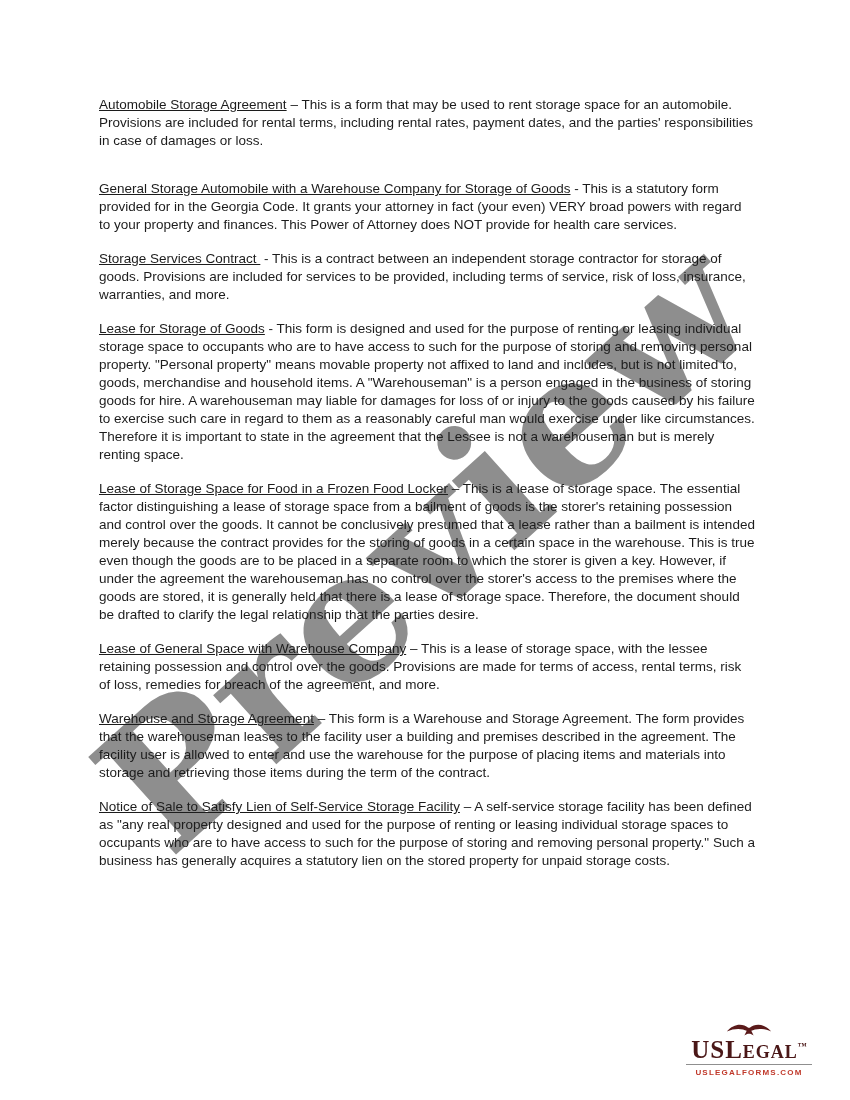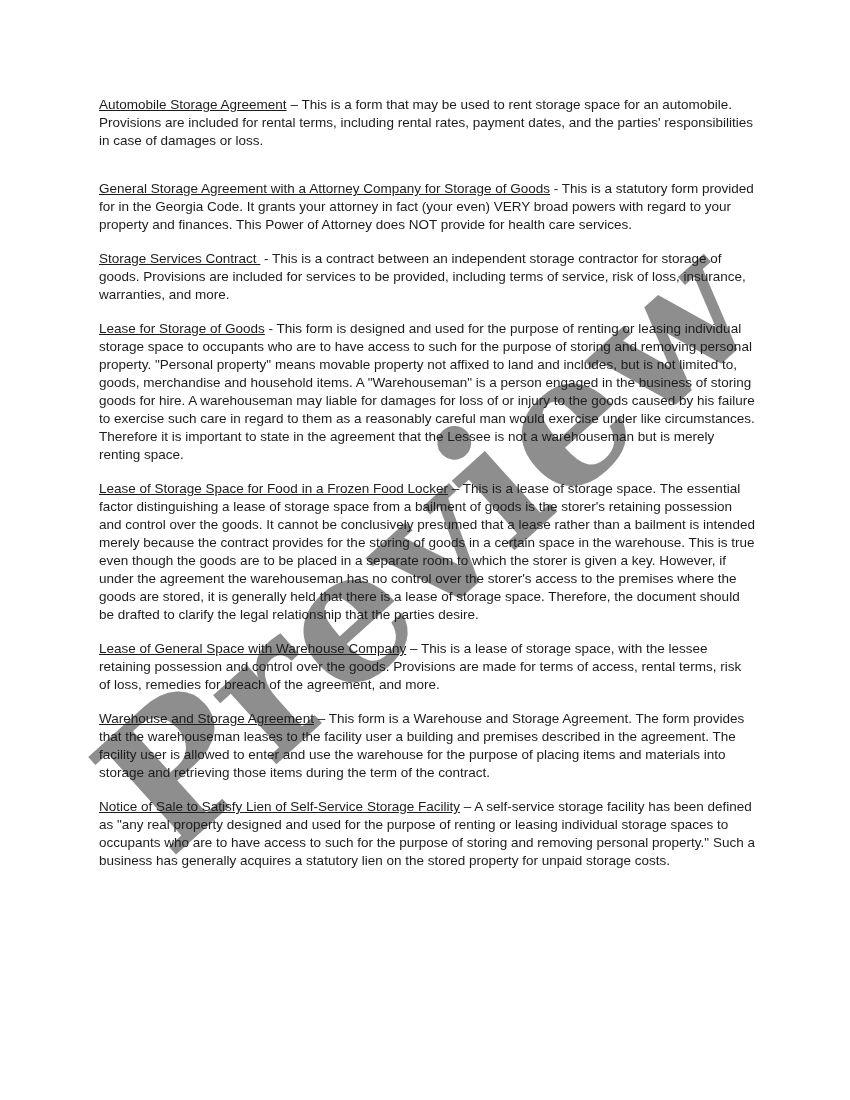--- a/index.html
+++ b/index.html
@@ -98,30 +98,38 @@
 <body>
 
 <div class="page">
 
   <div class="watermark">Preview</div>
 
   <div class="content">
 
     <p class="extra-gap"><span class="sec-title">Automobile Storage Agreement</span><span> – This is a form that may be used to rent storage space for an automobile. Provisions are included for rental terms, including rental rates, payment dates, and the parties' responsibilities in case of damages or loss.</span></p>
 
-    <p><span class="sec-title">General Storage Agreement with a Attorney Company for Storage of Goods</span><span> - This is a statutory form provided for in the Georgia Code. It grants your attorney in fact (your even) VERY broad powers with regard to your property and finances. This Power of Attorney does NOT provide for health care services.</span></p>
+    <p><span class="sec-title">General Storage Automobile with a Warehouse Company for Storage of Goods</span><span> - This is a statutory form provided for in the Georgia Code. It grants your attorney in fact (your even) VERY broad powers with regard to your property and finances. This Power of Attorney does NOT provide for health care services.</span></p>
 
     <p><span class="sec-title">Storage Services Contract&nbsp;</span><span> - This is a contract between an independent storage contractor for storage of goods. Provisions are included for services to be provided, including terms of service, risk of loss, insurance, warranties, and more.</span></p>
 
     <p><span class="sec-title">Lease for Storage of Goods</span><span> - This form is designed and used for the purpose of renting or leasing individual storage space to occupants who are to have access to such for the purpose of storing and removing personal property. "Personal property" means movable property not affixed to land and includes, but is not limited to, goods, merchandise and household items. A "Warehouseman" is a person engaged in the business of storing goods for hire. A warehouseman may liable for damages for loss of or injury to the goods caused by his failure to exercise such care in regard to them as a reasonably careful man would exercise under like circumstances. Therefore it is important to state in the agreement that the Lessee is not a warehouseman but is merely renting space.</span></p>
 
     <p><span class="sec-title">Lease of Storage Space for Food in a Frozen Food Locker</span><span> – This is a lease of storage space. The essential factor distinguishing a lease of storage space from a bailment of goods is the storer's retaining possession and control over the goods. It cannot be conclusively presumed that a lease rather than a bailment is intended merely because the contract provides for the storing of goods in a certain space in the warehouse. This is true even though the goods are to be placed in a separate room to which the storer is given a key. However, if under the agreement the warehouseman has no control over the storer's access to the premises where the goods are stored, it is generally held that there is a lease of storage space. Therefore, the document should be drafted to clarify the legal relationship that the parties desire.</span></p>
 
     <p><span class="sec-title">Lease of General Space with Warehouse Company</span><span> – This is a lease of storage space, with the lessee retaining possession and control over the goods. Provisions are made for terms of access, rental terms, risk of loss, remedies for breach of the agreement, and more.</span></p>
 
     <p><span class="sec-title">Warehouse and Storage Agreement</span><span> – This form is a Warehouse and Storage Agreement. The form provides that the warehouseman leases to the facility user a building and premises described in the agreement. The facility user is allowed to enter and use the warehouse for the purpose of placing items and materials into storage and retrieving those items during the term of the contract.</span></p>
 
     <p><span class="sec-title">Notice of Sale to Satisfy Lien of Self-Service Storage Facility</span><span> – A self-service storage facility has been defined as "any real property designed and used for the purpose of renting or leasing individual storage spaces to occupants who are to have access to such for the purpose of storing and removing personal property." Such a business has generally acquires a statutory lien on the stored property for unpaid storage costs.</span></p>
 
   </div>
 
+  <div class="logo">
+    <svg class="eagle" width="46" height="17" viewBox="0 0 60 22" aria-hidden="true">
+      <path d="M1 15 C10 4 22 4 29 10 L31 10 C38 4 50 4 59 15 C49 10 38 11 33 14 L36 20 C32 17 28 17 24 20 L27 14 C22 11 11 10 1 15 Z" fill="#5a1a1a"></path>
+    </svg>
+    <div class="brand"><span>USLegal</span><span class="tm">™</span></div>
+    <hr class="rule">
+    <div class="site">USLEGALFORMS.COM</div>
+  </div>
 
 </div>
 
 </body></html>

